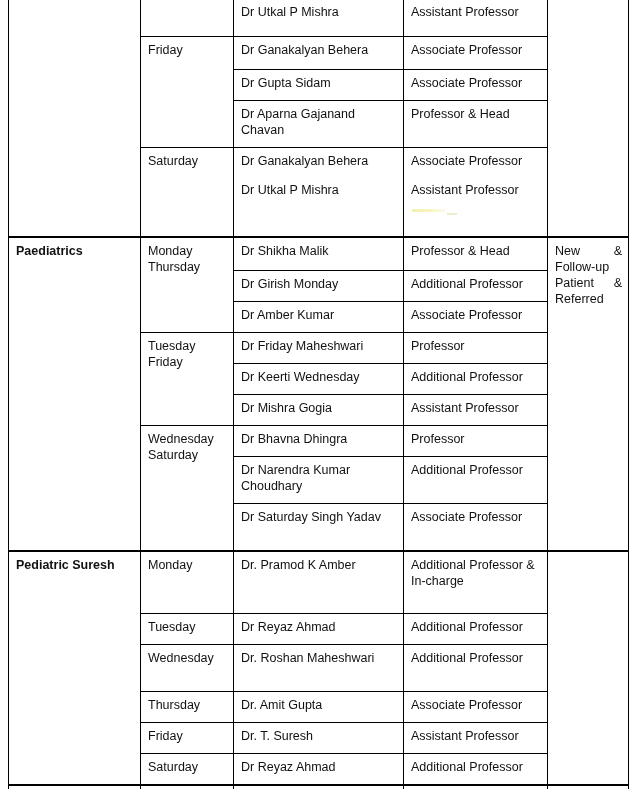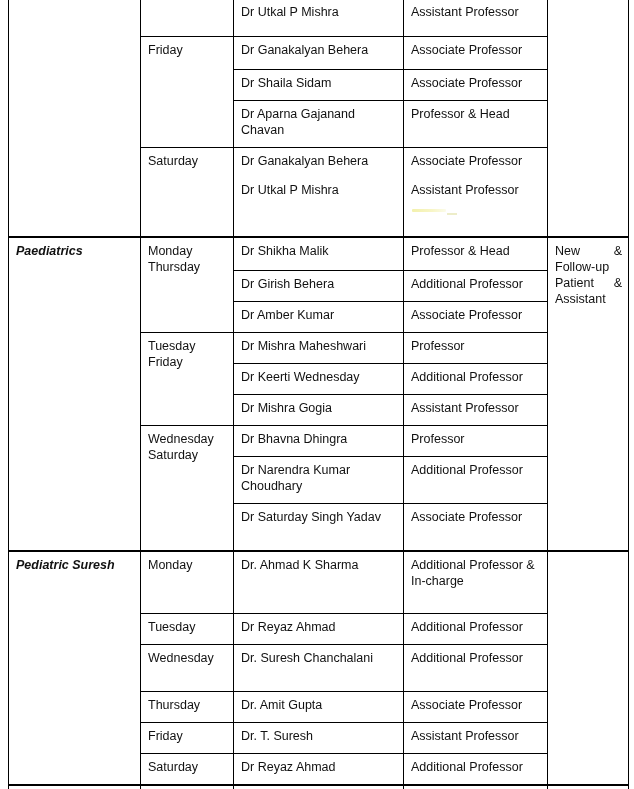--- a/index.html
+++ b/index.html
@@ -48,21 +48,20 @@
   col.c-doc   { width: 170px; }
   col.c-desig { width: 144px; }
   col.c-type  { width: 81px;  }
 
   
   tr.sect-top > td { border-top: 2.5px solid #000000; }
 
   td.dept {
     font-weight: bold;
     border-left: 2.5px solid #000000;
-    font-style: italic;
   }
   td.type {
     border-right: 2.5px solid #000000;
   }
 
   .two-lines span { display: block; }
 
   .spaced span { display: block; }
   .spaced span.gap { height: 13px; }
 
@@ -118,21 +117,21 @@
         <td class="type" rowspan="5"></td>
       </tr>
 
       <tr>
         <td rowspan="3">Friday</td>
         <td style="height:22px">Dr Ganakalyan Behera</td>
         <td>Associate Professor</td>
       </tr>
 
       <tr>
-        <td style="height:20px">Dr Shaila Sidam</td>
+        <td style="height:20px">Dr Gupta Sidam</td>
         <td>Associate Professor</td>
       </tr>
 
       <tr>
         <td style="height:36px">Dr Aparna Gajanand Chavan</td>
         <td>Professor &amp; Head</td>
       </tr>
 
       <tr>
         <td>Saturday</td>
@@ -155,38 +154,38 @@
         <td class="two-lines" rowspan="3">
           <span>Monday</span>
           <span>Thursday</span>
         </td>
         <td style="height:22px">Dr Shikha Malik</td>
         <td>Professor &amp; Head</td>
         <td class="type justify-type" rowspan="9">
           <span>New &amp;</span>
           <span>Follow-up</span>
           <span>Patient  &amp;</span>
-          <span>Assistant</span>
-        </td>
-      </tr>
-      <tr>
-        <td style="height:20px">Dr Girish Behera</td>
+          <span>Referred</span>
+        </td>
+      </tr>
+      <tr>
+        <td style="height:20px">Dr Girish Monday</td>
         <td>Additional Professor</td>
       </tr>
       <tr>
         <td style="height:20px">Dr Amber Kumar</td>
         <td>Associate Professor</td>
       </tr>
 
       <tr>
         <td class="two-lines" rowspan="3">
           <span>Tuesday</span>
           <span>Friday</span>
         </td>
-        <td style="height:20px">Dr Mishra Maheshwari</td>
+        <td style="height:20px">Dr Friday Maheshwari</td>
         <td>Professor</td>
       </tr>
       <tr>
         <td style="height:20px">Dr Keerti Wednesday</td>
         <td>Additional Professor</td>
       </tr>
       <tr>
         <td style="height:20px">Dr Mishra Gogia</td>
         <td>Assistant Professor</td>
       </tr>
@@ -204,32 +203,32 @@
         <td>Additional Professor</td>
       </tr>
       <tr>
         <td style="height:36px">Dr Saturday Singh Yadav</td>
         <td>Associate Professor</td>
       </tr>
 
       <tr class="sect-top">
         <td class="dept" rowspan="6">Pediatric Suresh</td>
         <td>Monday</td>
-        <td style="height:51px">Dr. Ahmad K Sharma</td>
+        <td style="height:51px">Dr. Pramod K Amber</td>
         <td>Additional Professor &amp; In-charge</td>
         <td class="type" rowspan="6"></td>
       </tr>
       <tr>
         <td>Tuesday</td>
         <td style="height:20px">Dr Reyaz Ahmad</td>
         <td>Additional Professor</td>
       </tr>
       <tr>
         <td>Wednesday</td>
-        <td style="height:36px">Dr. Suresh Chanchalani</td>
+        <td style="height:36px">Dr. Roshan Maheshwari</td>
         <td>Additional Professor</td>
       </tr>
       <tr>
         <td>Thursday</td>
         <td style="height:20px">Dr. Amit Gupta</td>
         <td>Associate Professor</td>
       </tr>
       <tr>
         <td>Friday</td>
         <td style="height:20px">Dr. T. Suresh</td>

